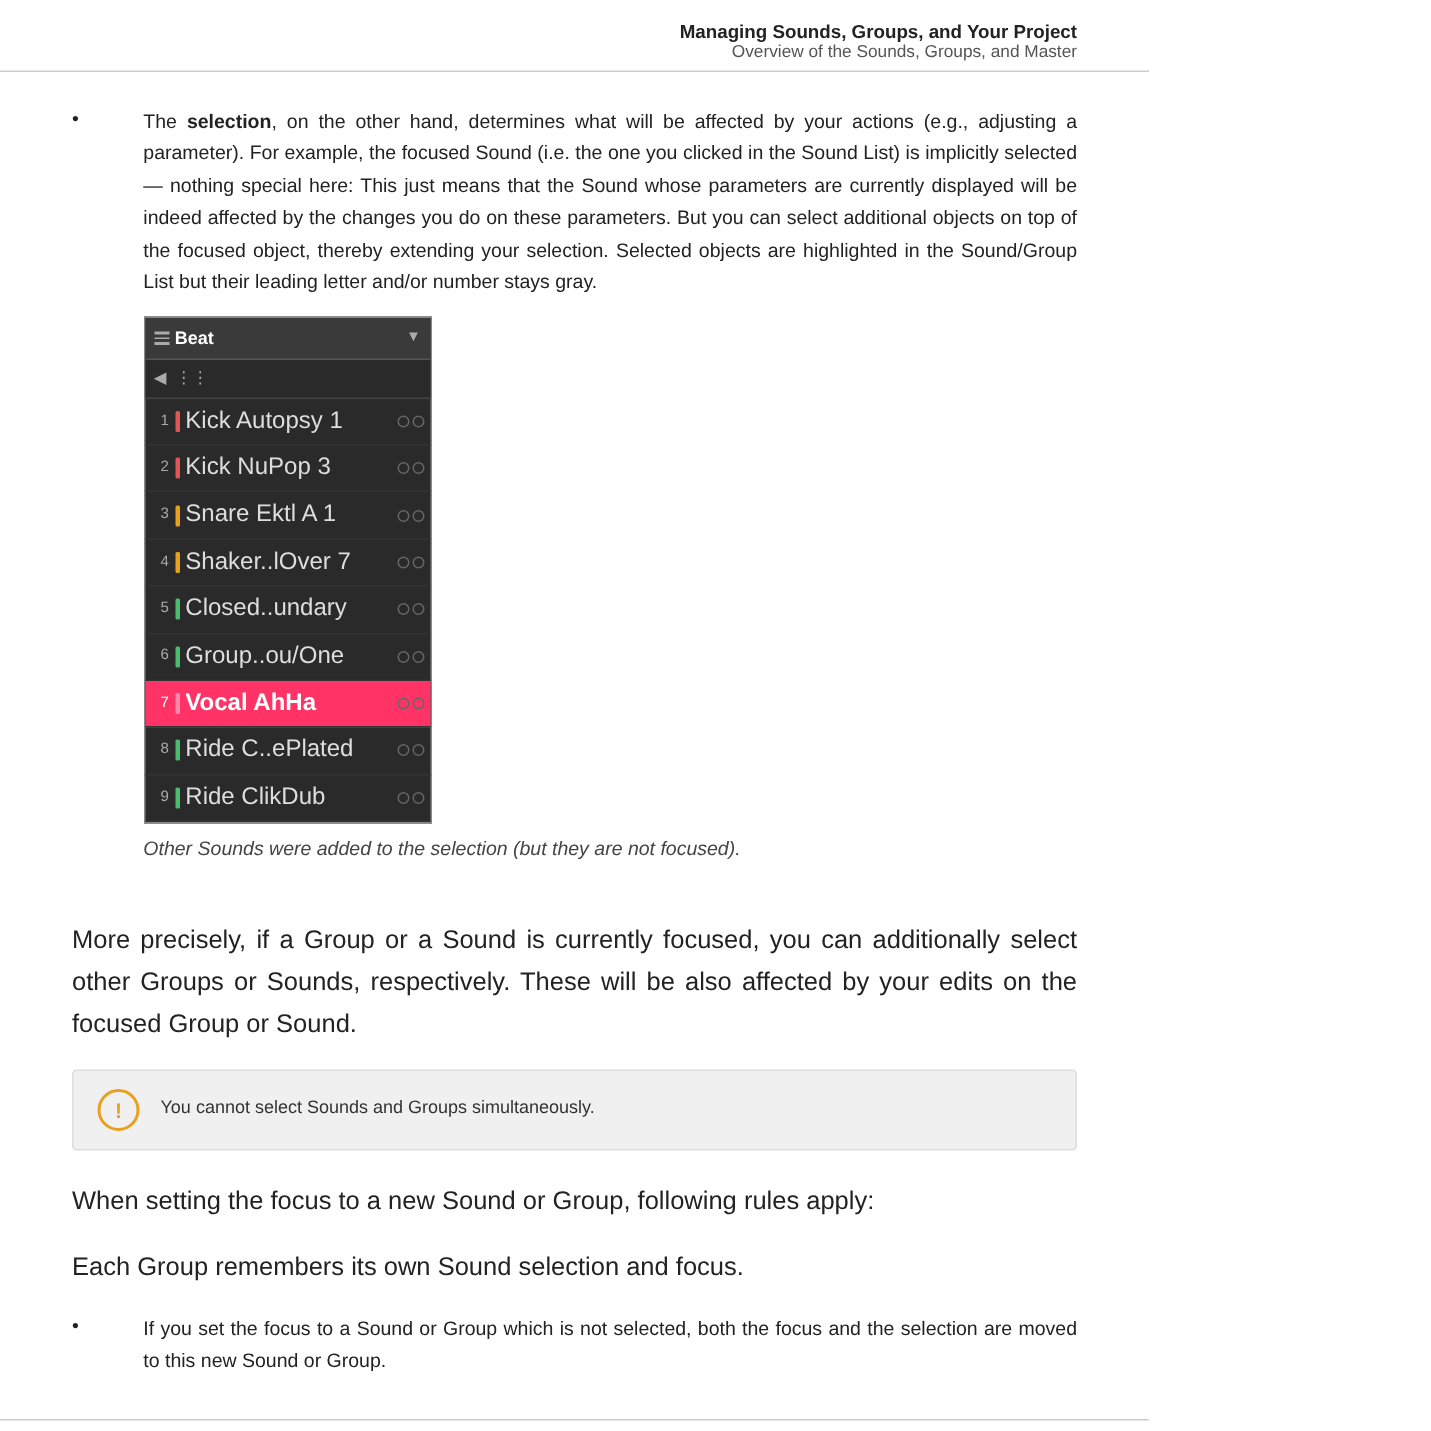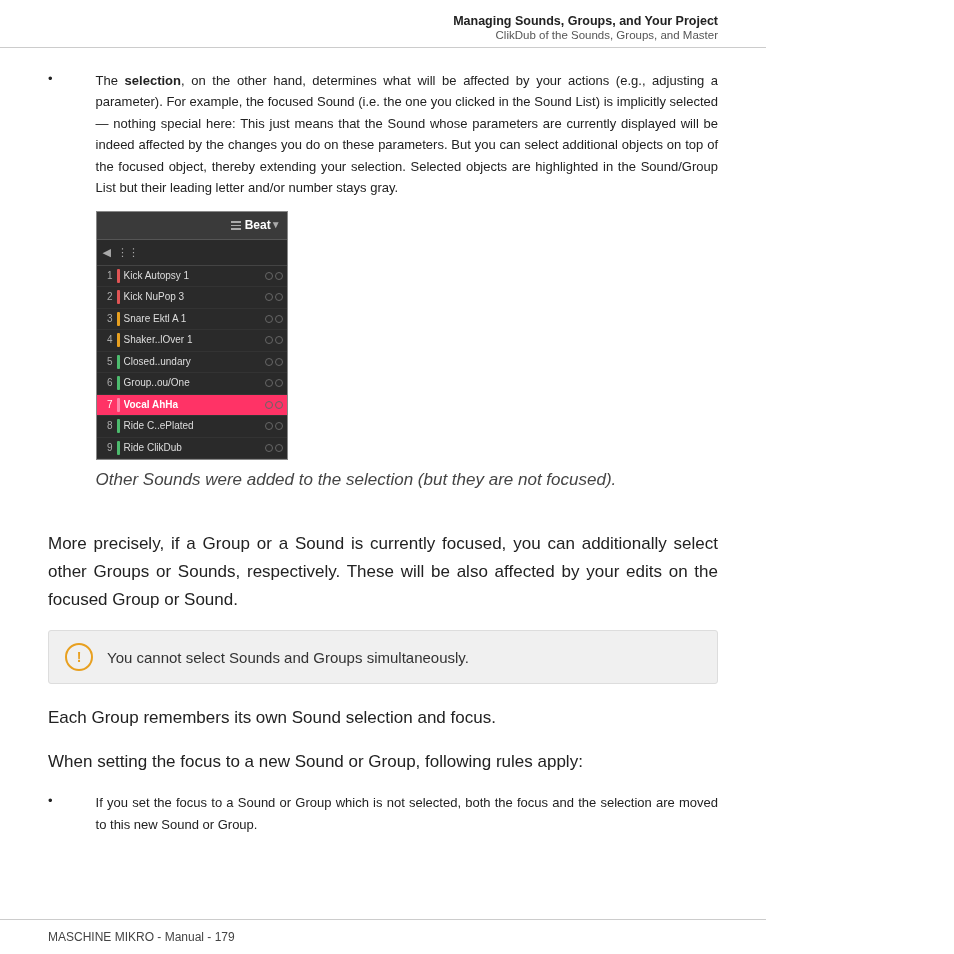--- a/index.html
+++ b/index.html
@@ -55,38 +55,38 @@
       margin-left: 33px;
     }
     .bullet-text strong {
       font-weight: bold;
     }
     .screenshot-container {
       margin-top: 12px;
       margin-bottom: 6px;
     }
     .screenshot-caption {
-      font-size: 17px;
+      font-size: 13px;
       color: #444;
       margin-top: 5px;
       margin-bottom: 18px;
       font-style: italic;
     }
     
     .sw-screenshot {
       width: 192px;
       border: 1px solid #888;
       background: #2a2a2a;
       font-family: Arial, Helvetica, sans-serif;
     }
     .sw-header {
       background: #3a3a3a;
       display: flex;
       align-items: center;
-      justify-content: flex-end;
+      justify-content: space-between;
       padding: 4px 6px;
       border-bottom: 1px solid #555;
     }
     .sw-header-left {
       display: flex;
       align-items: center;
       gap: 4px;
     }
     .sw-menu-icon {
       display: flex;
@@ -142,21 +142,21 @@
       color: #fff;
     }
     .sw-color-bar {
       width: 3px;
       height: 14px;
       flex-shrink: 0;
       border-radius: 1px;
     }
     .sw-sound-name {
       color: #ddd;
-      font-size: 10px;
+      font-size: 16px;
       flex: 1;
       white-space: nowrap;
       overflow: hidden;
     }
     .sw-sound-row.focused .sw-sound-name {
       color: #fff;
       font-weight: bold;
     }
     .sw-icons {
       display: flex;
@@ -193,21 +193,21 @@
       border-radius: 50%;
       display: flex;
       align-items: center;
       justify-content: center;
       color: #e8a020;
       font-weight: bold;
       font-size: 14px;
       flex-shrink: 0;
     }
     .notice-text {
-      font-size: 15px;
+      font-size: 12px;
       color: #333;
       line-height: 1.6;
       padding-top: 3px;
     }
     .footer {
       border-top: 1px solid #ccc;
       padding: 10px 48px;
       display: flex;
       justify-content: flex-start;
       align-items: center;
@@ -216,21 +216,21 @@
       font-size: 12px;
       color: #444;
     }
   </style>
 </head>
 <body>
 
 <div class="page-container">
   <div class="header">
     <div class="header-title">Managing Sounds, Groups, and Your Project</div>
-    <div class="header-subtitle">ClikDub of the Sounds, Groups, and Master</div>
+    <div class="header-subtitle">Overview of the Sounds, Groups, and Master</div>
   </div>
 
   <div class="content">
 
     <div class="bullet-section">
       <div class="bullet-dot">•</div>
       <div class="bullet-text">
         The <strong>selection</strong>, on the other hand, determines what will be affected by your actions (e.g., adjusting a parameter). For example, the focused Sound (i.e. the one you clicked in the Sound List) is implicitly selected — nothing special here: This just means that the Sound whose parameters are currently displayed will be indeed affected by the changes you do on these parameters. But you can select additional objects on top of the focused object, there­by extending your selection. Selected objects are highlighted in the Sound/Group List but their leading letter and/or number stays gray.
 
         
@@ -276,21 +276,21 @@
                   <div class="sw-color-bar" style="background: rgb(232, 160, 32);"></div>
                   <span class="sw-sound-name">Snare Ektl A 1</span>
                   <div class="sw-icons">
                     <span class="sw-icon-small"></span>
                     <span class="sw-icon-small"></span>
                   </div>
                 </div>
                 <div class="sw-sound-row">
                   <span class="sw-row-num">4</span>
                   <div class="sw-color-bar" style="background: rgb(232, 160, 32);"></div>
-                  <span class="sw-sound-name">Shaker..lOver 1</span>
+                  <span class="sw-sound-name">Shaker..lOver 7</span>
                   <div class="sw-icons">
                     <span class="sw-icon-small"></span>
                     <span class="sw-icon-small"></span>
                   </div>
                 </div>
                 <div class="sw-sound-row">
                   <span class="sw-row-num">5</span>
                   <div class="sw-color-bar" style="background: rgb(77, 187, 110);"></div>
                   <span class="sw-sound-name">Closed..undary</span>
                   <div class="sw-icons">
@@ -341,23 +341,23 @@
       </div>
     </div>
 
     <p class="paragraph-text">More precisely, if a Group or a Sound is currently focused, you can additionally select other Groups or Sounds, respectively. These will be also affected by your edits on the focused Group or Sound.</p>
 
     <div class="notice-box">
       <div class="notice-icon">!</div>
       <div class="notice-text">You cannot select Sounds and Groups simultaneously.</div>
     </div>
 
+    <p class="paragraph-text">When setting the focus to a new Sound or Group, following rules apply:</p>
+
     <p class="paragraph-text">Each Group remembers its own Sound selection and focus.</p>
-
-    <p class="paragraph-text">When setting the focus to a new Sound or Group, following rules apply:</p>
 
     <div class="bullet-section">
       <div class="bullet-dot">•</div>
       <div class="bullet-text">If you set the focus to a Sound or Group which is not selected, both the focus and the se­lection are moved to this new Sound or Group.</div>
     </div>
 
   </div>
 
   <div class="footer">
     <span class="footer-text">MASCHINE MIKRO - Manual - 179</span>

